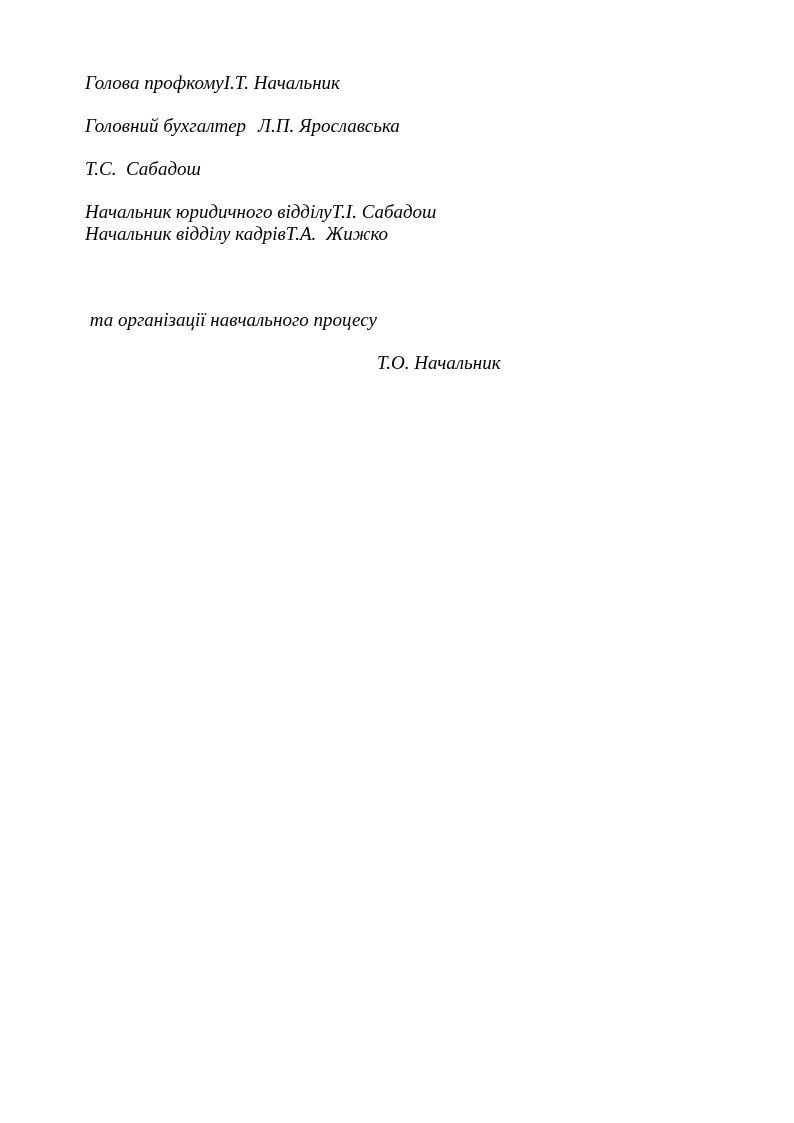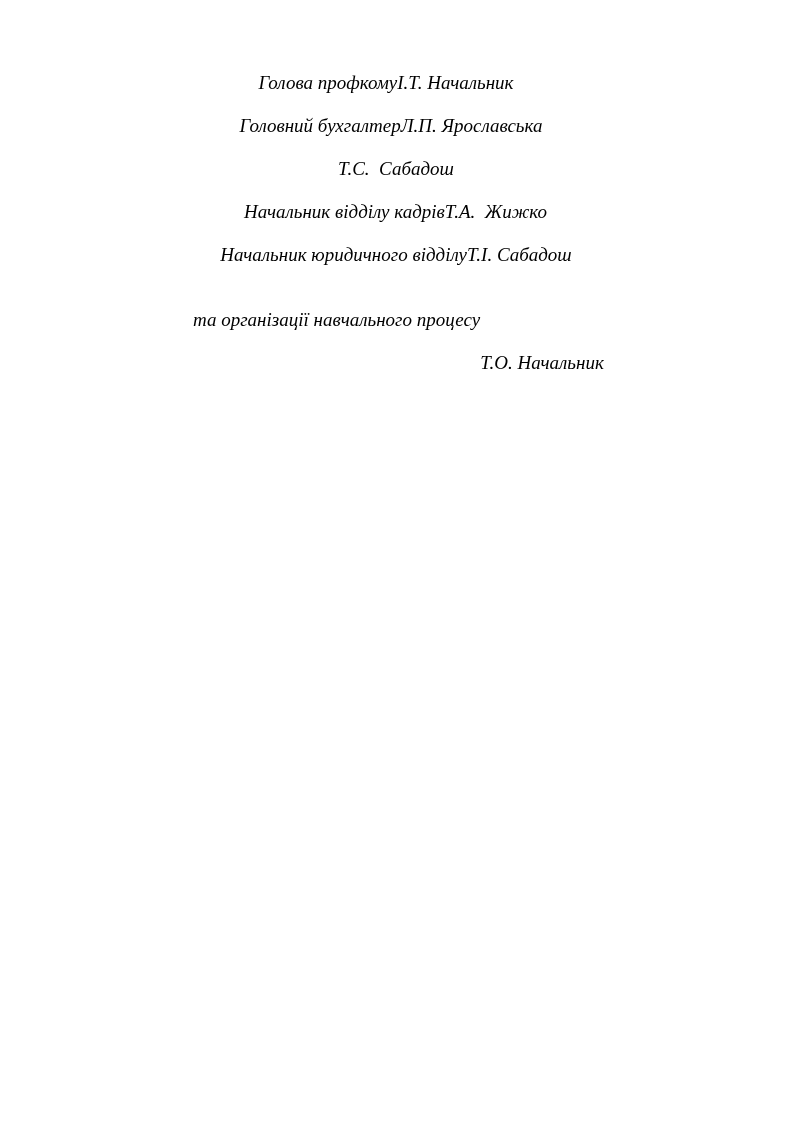--- a/index.html
+++ b/index.html
@@ -20,31 +20,31 @@
   .sig-block {
     position: absolute;
     top: 72px;
     left: 85px;
     width: 622px;
     font-size: 19px;
     line-height: 21.5px;
   }
   .sig-row {
     display: flex;
-    justify-content: center;
+    justify-content: flex-start;
     align-items: flex-end;
   }
   .gap-after {
     margin-bottom: 21.5px;
   }
   .sig-title, .sig-title-line, .sig-name {
     white-space: pre;
   }
   .name-pad-20 { padding-right: 20px; }
-  .name-pad-10 { padding-right: 10px; }
+  .name-pad-10 { padding-right: 10px; margin-left: 12px; }
   .name-pad-1  { padding-right: 1px; }
 </style>
 </head>
 <body>
 
 <div class="page">
   <div class="sig-block">
 
     <div class="sig-row gap-after">
       <span class="sig-title">Голова профкому</span>
@@ -53,28 +53,28 @@
 
     <div class="sig-row gap-after">
       <span class="sig-title">Головний бухгалтер</span>
       <span class="sig-name name-pad-10">Л.П. Ярославська</span>
     </div>
 
     <div class="sig-row gap-after">
       <span class="sig-name">Т.С.  Сабадош</span>
     </div>
 
+    <div class="sig-row">
+      <span class="sig-title">Начальник юридичного відділу</span>
+      <span class="sig-name">Т.І. Сабадош</span>
+    </div>
+
     <div class="sig-row gap-after">
       <span class="sig-title">Начальник відділу кадрів</span>
       <span class="sig-name name-pad-1">Т.А.  Жижко</span>
-    </div>
-
-    <div class="sig-row">
-      <span class="sig-title">Начальник юридичного відділу</span>
-      <span class="sig-name">Т.І. Сабадош</span>
     </div>
 
     <div class="sig-row">
       <span class="sig-title">
         <div class="sig-title-line"> та організації навчального процесу</div>
       </span>
       <span class="sig-name">Т.О. Начальник</span>
     </div>
 
   </div>

